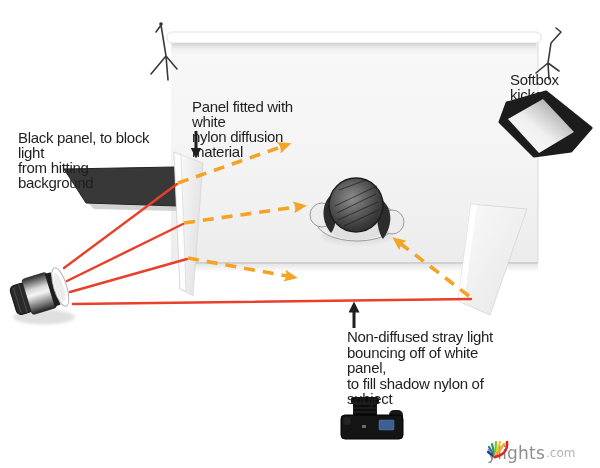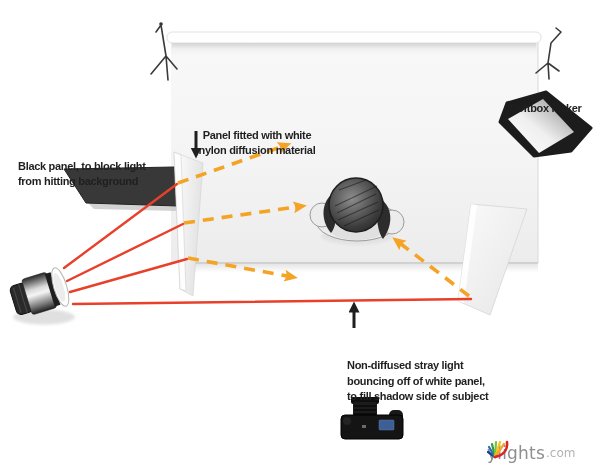--- a/index.html
+++ b/index.html
@@ -3,22 +3,22 @@
 <meta charset="utf-8">
 <style>
   html,body{margin:0;padding:0;background:#fff;}
   #screen{
     position:relative;width:600px;height:468px;background:var(--bg,#fff);
     font-family:"Liberation Sans",sans-serif;overflow:hidden;
   }
   svg{position:absolute;left:0;top:0;}
   .lbl{
     position:absolute;color:var(--ink,#1f1f1f);
-    font-size:11px;font-weight:700;letter-spacing:-0.3px;
-    line-height:15px;white-space:pre-line;margin-top:29px;
+    font-size:15px;font-weight:400;letter-spacing:-0.3px;
+    line-height:15px;white-space:pre-line;
   }
   .lbl.right{text-align:left;}
   .red-line{stroke:var(--red,#e8402a);stroke-width:2.4;stroke-linecap:round;fill:none;}
   .dash-line{stroke:var(--orange,#f4a324);stroke-width:3.6;stroke-dasharray:11 8;fill:none;}
   .orange-fill{fill:var(--orange,#f4a324);}
   .ink-line{stroke:var(--ink,#1f1f1f);stroke-width:3;fill:none;}
   .ink-fill{fill:var(--ink,#1f1f1f);}
   .stand{stroke:#3a3a3a;stroke-width:1.6;stroke-linecap:round;fill:none;}
   #logo{
     position:absolute;left:487px;top:438px;height:26px;
@@ -173,31 +173,31 @@
       <path class="dash-line" marker-end="url(#mOrange)" d="M178,183 L281,147"></path>
       <path class="dash-line" marker-end="url(#mOrange)" d="M184,223 L296,207"></path>
       <path class="dash-line" marker-end="url(#mOrange)" d="M188,258 L287,276"></path>
       <path class="dash-line" marker-end="url(#mOrange)" d="M469,296 L401,244"></path>
     </g>
 
     <path class="ink-line" marker-end="url(#mBlack)" d="M196,131 L196,149"></path>
     <path class="ink-line" marker-end="url(#mBlack)" d="M354,328 L354,311"></path>
   </svg>
 
-  <div class="lbl" style="left:192px;top:99px;width:130px;text-align:center;">Panel fitted with white
+  <div class="lbl" style="left:192px;top:99px;width:130px;">Panel fitted with white
 nylon diffusion material</div>
 
   <div class="lbl right" style="left:18px;top:130px;width:142px;">Black  panel, to block light
 from hitting background</div>
 
   <div class="lbl" style="left:510px;top:72px;width:85px;">Softbox kicker</div>
 
   <div class="lbl" style="left:347px;top:329px;width:165px;line-height:15.5px;">Non-diffused stray light
 bouncing off of white panel,
-to fill shadow side of subject</div>
+to fill shadow nylon of subject</div>
 
   <div id="logo">
     <svg width="24" height="22" viewBox="0 0 24 22">
       <g stroke-width="2.2" stroke-linecap="round" fill="none">
         <path d="M8,19 L1,14" stroke="#1c3f94"></path>
         <path d="M8,19 L2,9" stroke="#2d6cb5"></path>
         <path d="M8,19 L5,6" stroke="#2f9e44"></path>
         <path d="M8,19 L9,4" stroke="#7ac143"></path>
         <path d="M8,19 L13,4" stroke="#f2c518"></path>
         <path d="M8,19 L17,6" stroke="#f5a623"></path>

